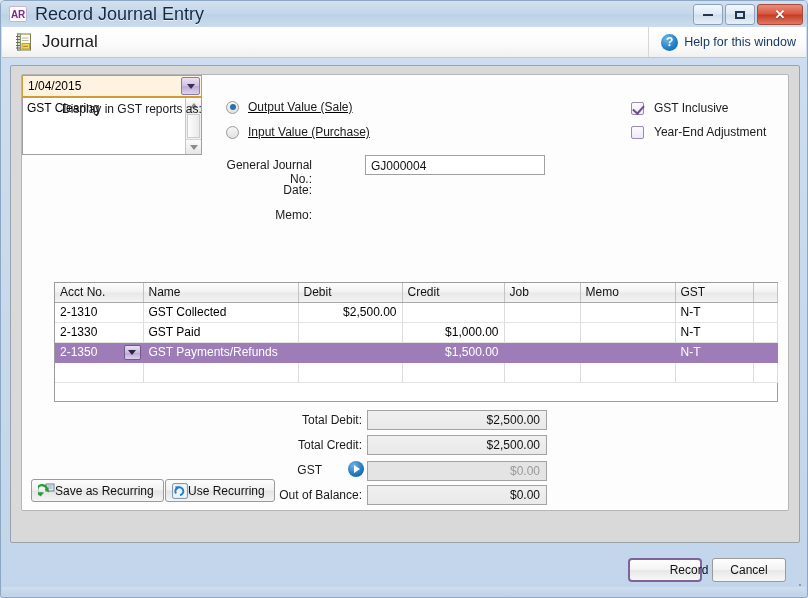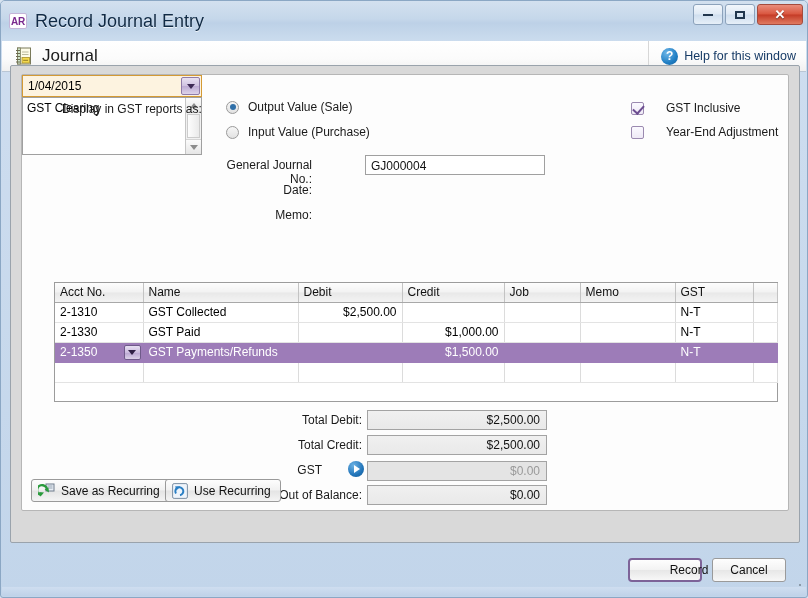--- a/index.html
+++ b/index.html
@@ -19,21 +19,21 @@
     width: 808px; height: 598px;
     background: linear-gradient(to bottom, #cfdef0 0%, #c2d5ea 100%);
     border: 1px solid #8ba7c4;
     border-radius: 5px 5px 3px 3px;
     padding: 0;
   }
 
   
   #titlebar {
     position: relative;
-    height: 40px;
+    height: 26px;
     background: linear-gradient(to bottom, #d3e0ef 0%, #c5d7ea 45%, #bdd1e7 55%, #cbdcee 100%);
     border-radius: 4px 4px 0 0;
     display: flex; align-items: center;
     padding-left: 8px;
   }
   .app-badge {
     width: 18px; height: 16px;
     background: #ffffff;
     border: 1px solid #c4b5d8;
     border-radius: 2px;
@@ -118,36 +118,36 @@
     width: 768px; height: 437px;
     background: #fdfdfd;
     border: 1px solid #b6b6b6;
     border-radius: 2px;
   }
 
   
   .lbl { font-size: 12px; color: #1a1a1a; }
   #disp-label { position: absolute; left: 40px; top: 27px; }
 
-  .radio-row { position: absolute; display: flex; align-items: center; gap: 9px; }
+  .radio-row { position: absolute; display: flex; align-items: center; gap: 9px; text-decoration: underline; }
   .radio {
     width: 13px; height: 13px; border-radius: 50%;
     background: linear-gradient(to bottom, #f6f6f6, #e2e2e2);
     border: 1px solid #9a9a9a;
     display: flex; align-items: center; justify-content: center;
     flex: none;
   }
   .radio.on::after {
     content: ""; width: 6px; height: 6px; border-radius: 50%;
     background: #2f6fa8;
   }
   #radio-output { left: 204px; top: 25px; }
   #radio-input  { left: 204px; top: 50px; }
 
-  .check-row { position: absolute; display: flex; align-items: center; gap: 22px; text-align: right; }
+  .check-row { position: absolute; display: flex; align-items: center; gap: 10px; text-align: right; }
   .checkbox {
     width: 13px; height: 13px; border-radius: 2px;
     border: 1px solid #9b8ab0;
     background: linear-gradient(to bottom, #fbfaff, #eee9f5);
     display: flex; align-items: center; justify-content: center;
     flex: none;
     position: relative;
   }
   .checkbox.on::after {
     content: "";
@@ -324,21 +324,21 @@
   #oob-label{ left: 200px; top: 413px; width: 140px; }
   #oob-box  { left: 345px; top: 410px; }
 
   
   .recbtn {
     position: absolute;
     height: 23px;
     border: 1px solid #9a9a9a;
     border-radius: 3px;
     background: linear-gradient(to bottom, #fdfdfd 0%, #f1f1f1 48%, #e4e4e4 52%, #f4f4f4 100%);
-    display: flex; align-items: center; gap: 6px;
+    display: flex; align-items: center; gap: 0;
     padding: 0 9px 0 6px;
     font-size: 12px; color: #111;
   }
   #btn-save-rec { left: 9px; top: 404px; }
   #btn-use-rec  { left: 143px; top: 404px; }
 
   
   .footbtn {
     position: absolute;
     width: 74px; height: 24px;

